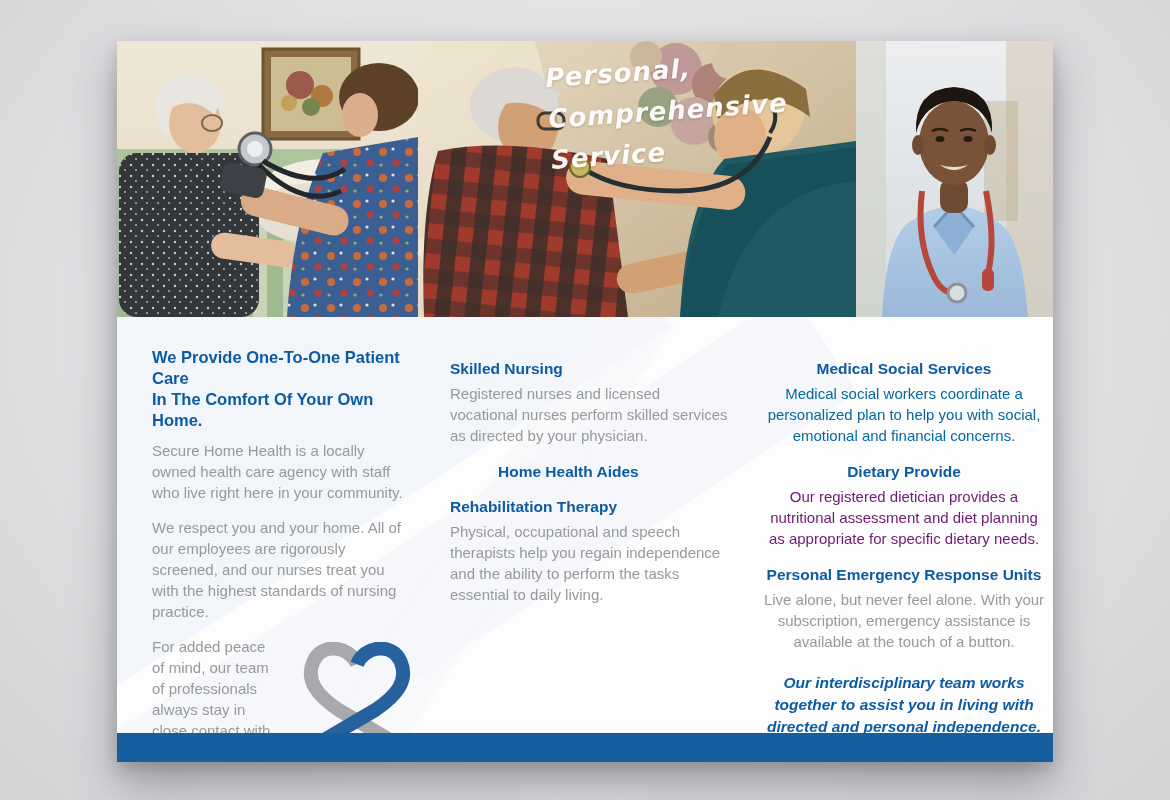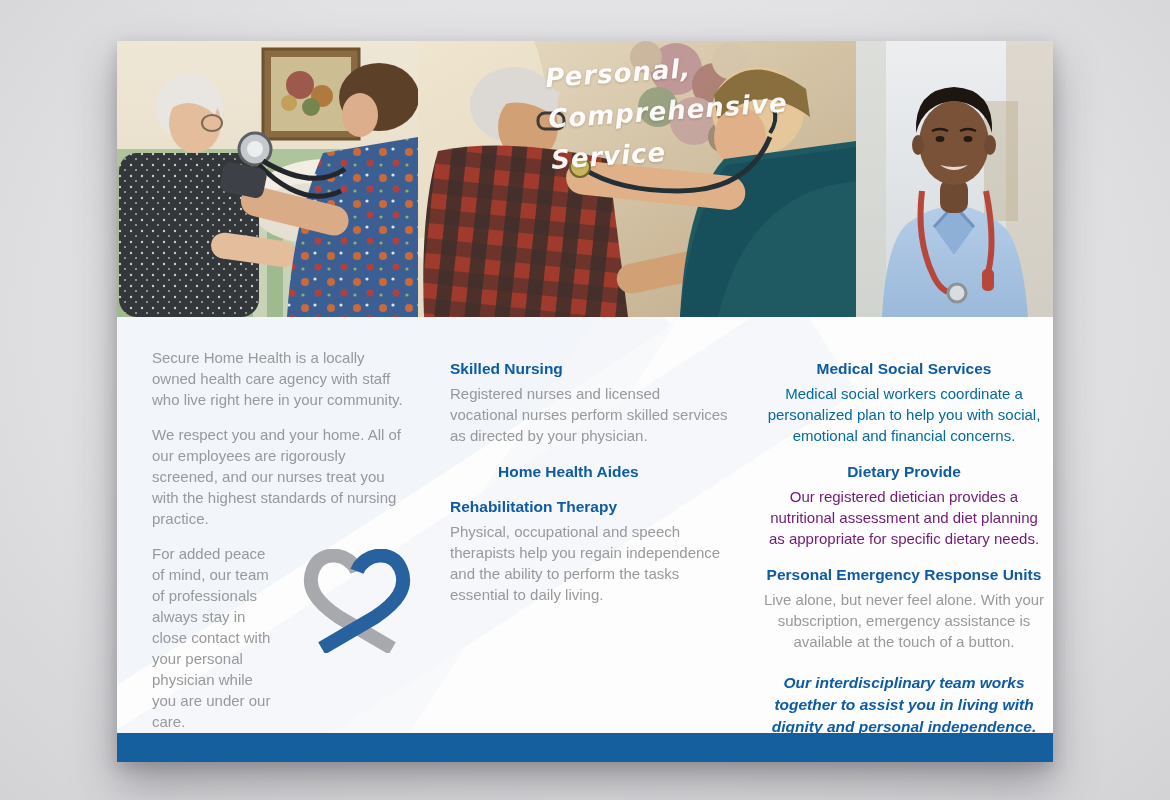--- a/index.html
+++ b/index.html
@@ -219,20 +219,24 @@
         </svg>
       </div>
     </div>
 
     <div class="bodyarea">
       <div class="wmark wm1"></div>
       <div class="wmark wm2"></div>
       <div class="wmark wm3"></div>
 
       <div class="col col1">
+        <div class="h-main heading-blue" style="color: rgb(13, 91, 163);">
+          <div>We Provide One-To-One Patient Care</div>
+          <div>In The Comfort Of Your Own Home.</div>
+        </div>
         <p class="para body-gray" style="color: rgb(151, 153, 155);">Secure Home Health is a locally owned health care agency with staff who live right here in your community.</p>
         <p class="para body-gray" style="color: rgb(151, 153, 155);">We respect you and your home. All of our employees are rigorously screened, and our nurses treat you with the highest standards of nursing practice.</p>
         <div class="peace-row">
           <p class="para body-gray peace-text" style="color: rgb(151, 153, 155);">For added peace of mind, our team of professionals always stay in close contact with your personal physician while you are under our care.</p>
           <div class="logo">
             <svg width="118" height="104" viewBox="0 0 120 112">
               <path d="M 60 24 C 52 4 22 0 13 21 C 4 42 18 58 40 73 L 98 107" fill="none" stroke="#a7a9ac" stroke-width="15"></path>
               <path d="M 60 24 C 68 4 98 0 107 21 C 116 42 102 58 80 73 L 22 107" fill="none" stroke="#27619e" stroke-width="15"></path>
             </svg>
 
@@ -248,19 +252,19 @@
         <p class="para body-gray" style="color: rgb(151, 153, 155);">Physical, occupational and speech therapists help you regain independence and the ability to perform the tasks essential to daily living.</p>
       </div>
 
       <div class="col col3">
         <div class="h-sec first heading-blue" style="color: rgb(13, 91, 163);">Medical Social Services</div>
         <p class="para body-gray" style="color: #0369a1;">Medical social workers coordinate a personalized plan to help you with social, emotional and financial concerns.</p>
         <div class="h-sec heading-blue" style="color: rgb(13, 91, 163);">Dietary Provide</div>
         <p class="para body-gray" style="color: #701a75;">Our registered dietician provides a nutritional assessment and diet planning as appropriate for specific dietary needs.</p>
         <div class="h-sec heading-blue" style="color: rgb(13, 91, 163);">Personal Emergency Response Units</div>
         <p class="para body-gray" style="color: rgb(151, 153, 155);">Live alone, but never feel alone. With your subscription, emergency assistance is available at the touch of a button.</p>
-        <div class="closing heading-blue" style="color: rgb(13, 91, 163);">Our interdisciplinary team works together to assist you in living with dignity and personal independence.</div>
+        <div class="closing heading-blue" style="color: rgb(13, 91, 163);">Our interdisciplinary team works together to assist you in living with directed and personal independence.</div>
       </div>
     </div>
 
     <div class="bar" style="background: rgb(21, 95, 159);"></div>
   </div>
 </div>
 
 </body></html>

